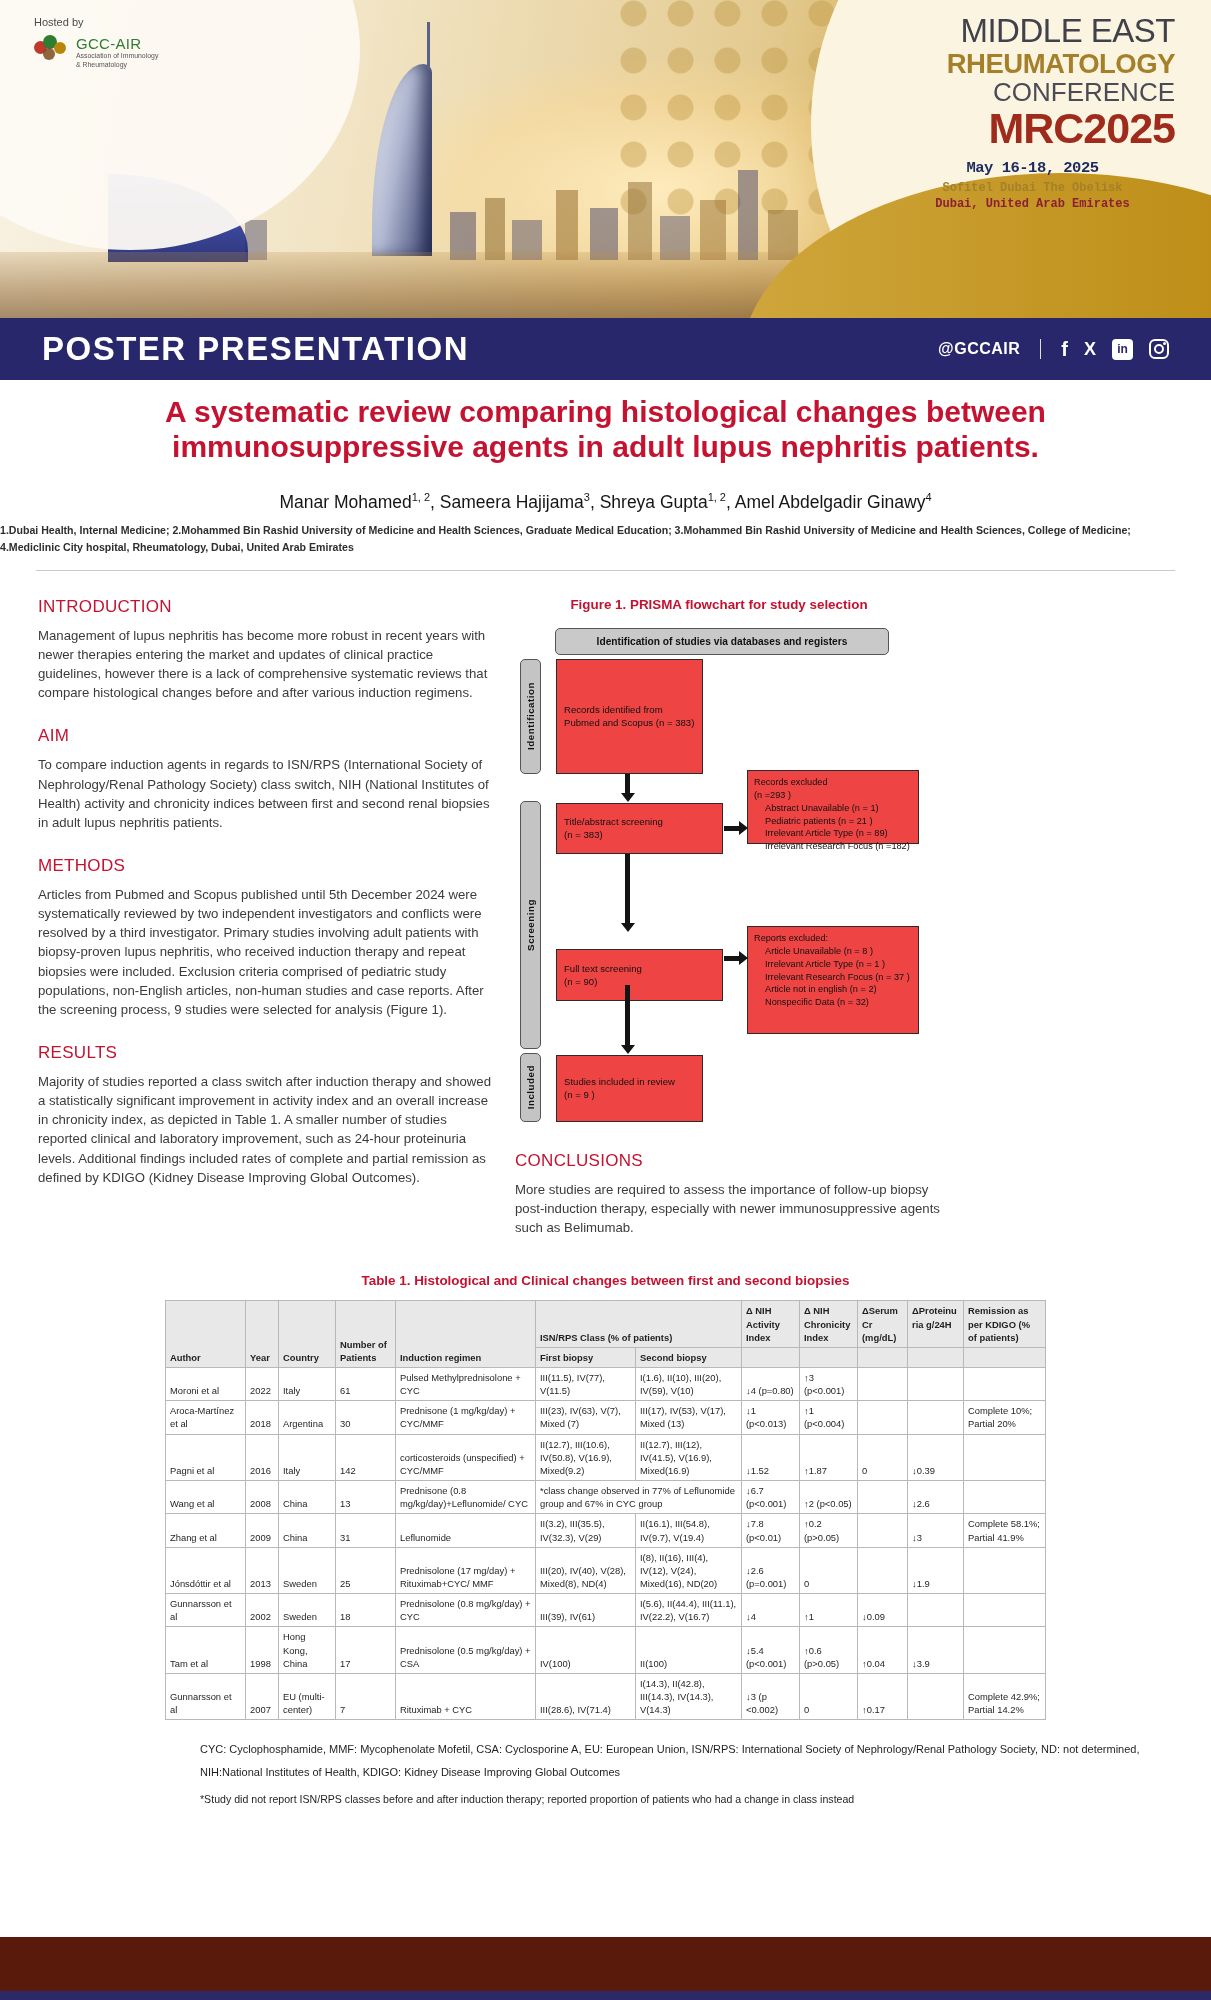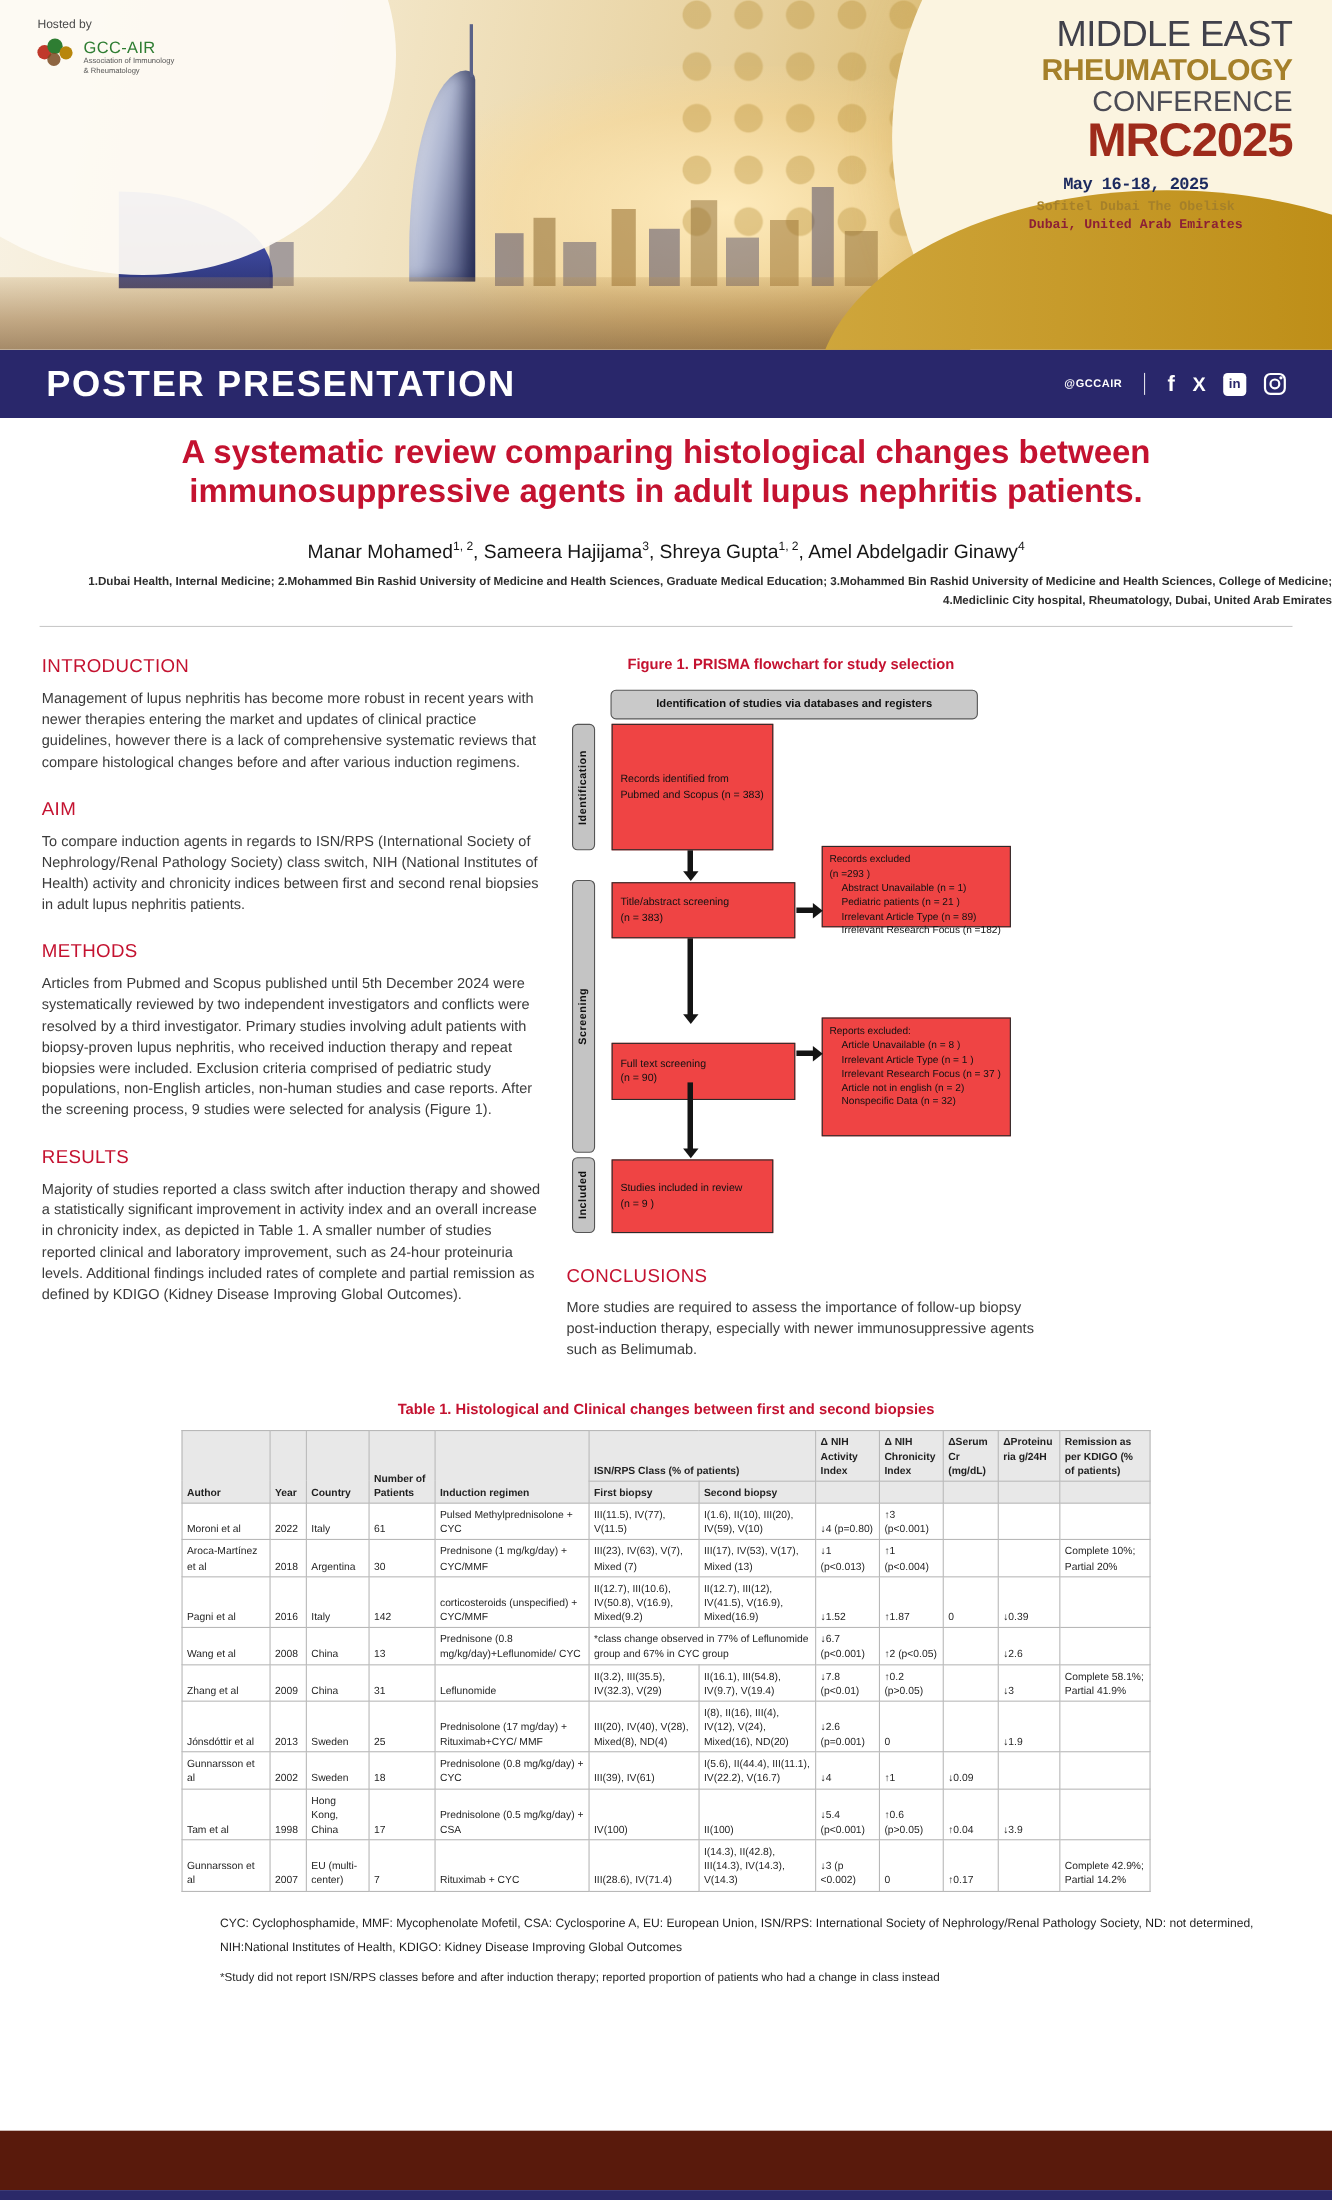--- a/index.html
+++ b/index.html
@@ -53,35 +53,35 @@
   .c4 {font-size:43px; font-weight:700; color:#9e2b1b; letter-spacing:-1px; line-height:1.06;}
   .conf-sub {text-align:center; margin-top:7px; font-family:"Liberation Mono", monospace;}
   .c5 {font-size:15.5px; font-weight:700; color:#1c2a5e; letter-spacing:-.5px;}
   .c6 {font-size:12px; font-weight:700; color:#a5802a; margin-top:4px;}
   .c7 {font-size:12px; font-weight:700; color:#8c1f35; margin-top:2px;}
 
   
   .banner {height:62px; background:#29276b; display:flex; align-items:center; justify-content:space-between; padding:0 42px;}
   .banner-title {color:#fff; font-size:33px; font-weight:800; letter-spacing:1.5px;}
   .social {display:flex; align-items:center; gap:16px; color:#fff;}
-  .handle {font-size:10px; font-weight:700; letter-spacing:.5px;}
+  .handle {font-size:16px; font-weight:700; letter-spacing:.5px;}
   .vbar {width:1px; height:20px; background:rgba(255,255,255,.85); margin:0 4px;}
   .icon-f {font-size:20px; font-weight:800; line-height:1;}
   .icon-x {font-size:18px; font-weight:900; line-height:1;}
   .icon-li {width:21px; height:21px; background:#fff; color:#29276b; border-radius:4px;
     font-size:12px; font-weight:800; display:flex; align-items:center; justify-content:center;}
   .icon-ig {width:20px; height:20px; border:2px solid #fff; border-radius:6px; position:relative;}
   .icon-ig::before {content:""; position:absolute; inset:3px; border:2px solid #fff; border-radius:50%;}
   .icon-ig::after {content:""; position:absolute; top:1px; right:1px; width:3px; height:3px; background:#fff; border-radius:50%;}
 
   
   .poster-title {text-align:center; color:#c41230; font-size:30px; font-weight:700; line-height:1.18; margin-top:14px;}
   .authors {text-align:center; font-size:17.5px; color:#151515; margin-top:26px;}
   .authors sup {font-size:11px;}
-  .affiliations {text-align:right; font-size:10.6px; font-weight:700; color:#2e2e2e; margin-top:9px; line-height:1.62;}
+  .affiliations {text-align:left; font-size:10.6px; font-weight:700; color:#2e2e2e; margin-top:9px; line-height:1.62;}
   .rule {border:none; border-top:1px solid #c9c9c9; margin:14px 36px 0;}
 
   
   .columns {display:flex; gap:16px; padding:26px 38px 0;}
   .col-left {flex:0 0 455px;}
   .col-right {flex:1; padding-left:6px;}
   .sec-h {color:#c41230; font-size:17px; font-weight:400; letter-spacing:.3px; margin:24px 0 9px;}
   .sec-h.first {margin-top:0;}
   .sec-b {font-size:13.2px; color:#3b3b3b; line-height:1.45;}
 

